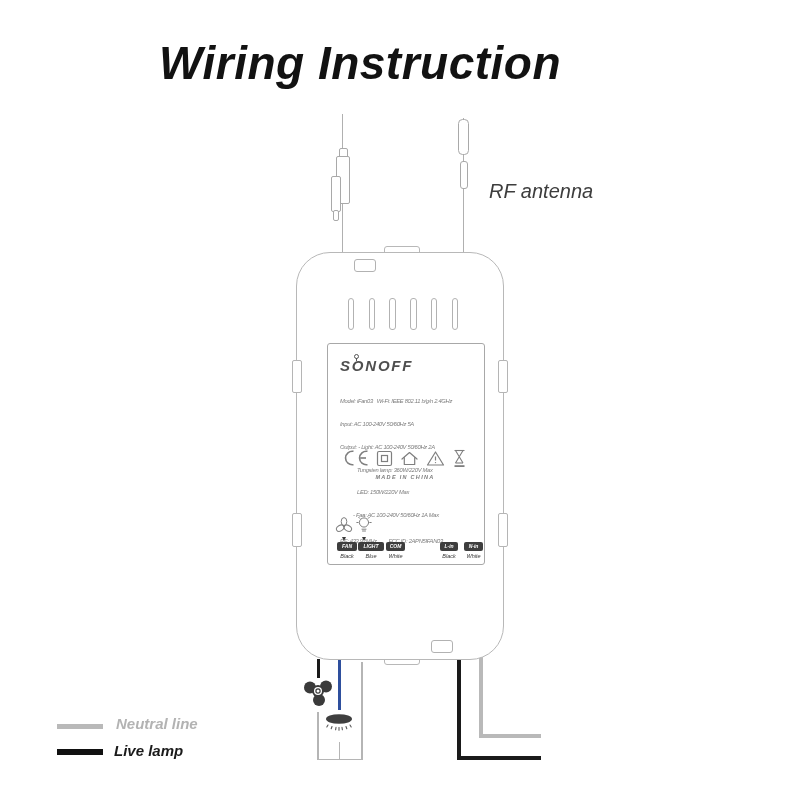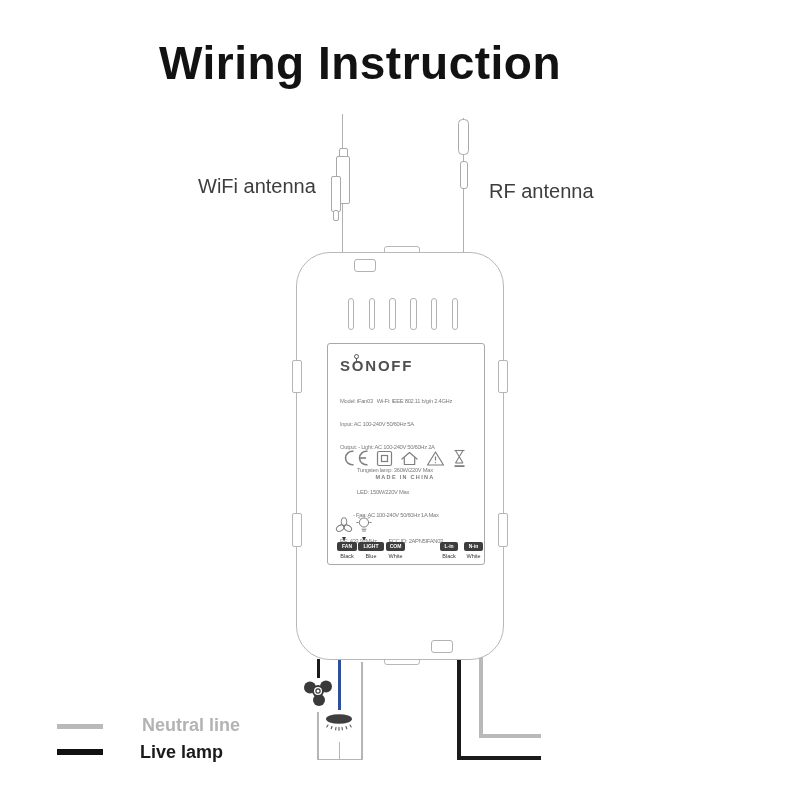--- a/index.html
+++ b/index.html
@@ -1,17 +1,17 @@
 <!DOCTYPE html>
 <html><head>
 <meta charset="utf-8">
 <style>
   html,body{margin:0;padding:0;background:#fff;}
   #canvas{position:relative;width:720px;height:800px;background:#ffffff;overflow:hidden;
-          font-family:"Liberation Sans",sans-serif;}
+          font-family:"Liberation Sans",sans-serif;font-style:italic;}
   .abs{position:absolute;}
 
   
   .page-title{left:0;right:0;top:36px;text-align:center;font-size:46px;font-weight:700;
               color:#121212;letter-spacing:.5px;}
 
   
   .ant-label{font-size:20px;color:#3d3d3d;}
 
   
@@ -52,34 +52,33 @@
 
   
   .wire{position:absolute;}
   .live{background:#1a1a1a;}
   .neutral{background:#b9b9b9;}
   .blue{background:#2e4f9d;}
   .bracket{background:#b5b5b5;}
 
   
   .legend-swatch{height:5px;width:46px;}
-  .legend-text{font-size:18px;font-weight:600;margin-left:26px;}
+  .legend-text{font-size:15px;font-weight:600;}
   .legend-text.n{color:#b3b3b3;}
   .legend-text.l{color:#1a1a1a;}
 
   svg{display:block;}
 </style>
 </head>
 <body>
 
 <div id="canvas">
 
   <div class="abs page-title">Wiring Instruction</div>
 
-  <div class="abs ant-label" style="left:198px;top:175px;">WiFi antenna</div>
   <div class="abs ant-label" style="left:489px;top:180px;">RF antenna</div>
 
   <div class="abs gline" style="left:341.5px;top:114px;width:1.5px;height:140px;"></div>
   <div class="abs outl" style="left:338.5px;top:148px;width:7px;height:9px;"></div>
   <div class="abs outl" style="left:336px;top:156px;width:12px;height:46px;"></div>
   <div class="abs outl" style="left:331px;top:176px;width:8px;height:34px;"></div>
   <div class="abs outl" style="left:333px;top:210px;width:4px;height:9px;"></div>
 
   <div class="abs gline" style="left:462.5px;top:118px;width:1.5px;height:136px;"></div>
   <div class="abs outl" style="left:458px;top:119px;width:9px;height:34px;border-radius:4.5px;"></div>

